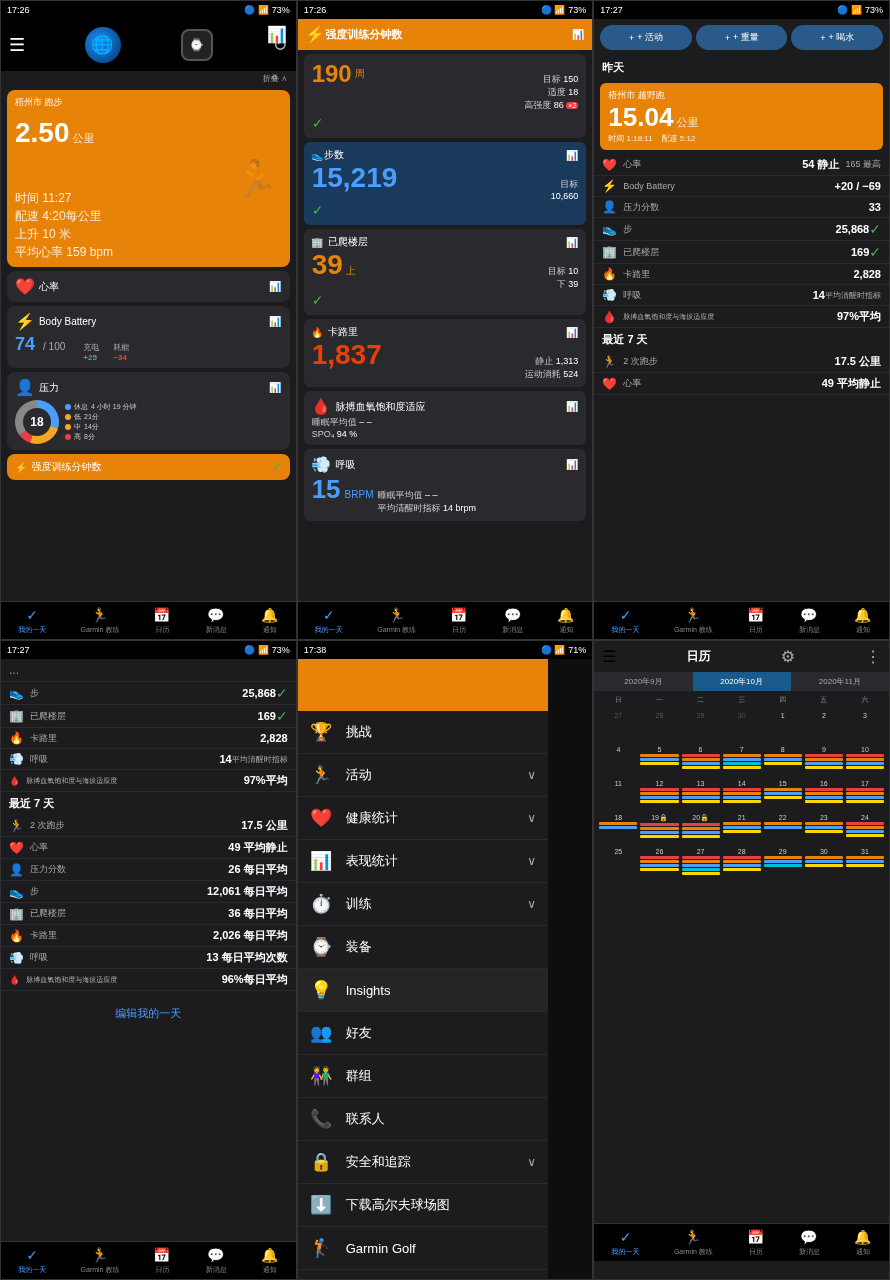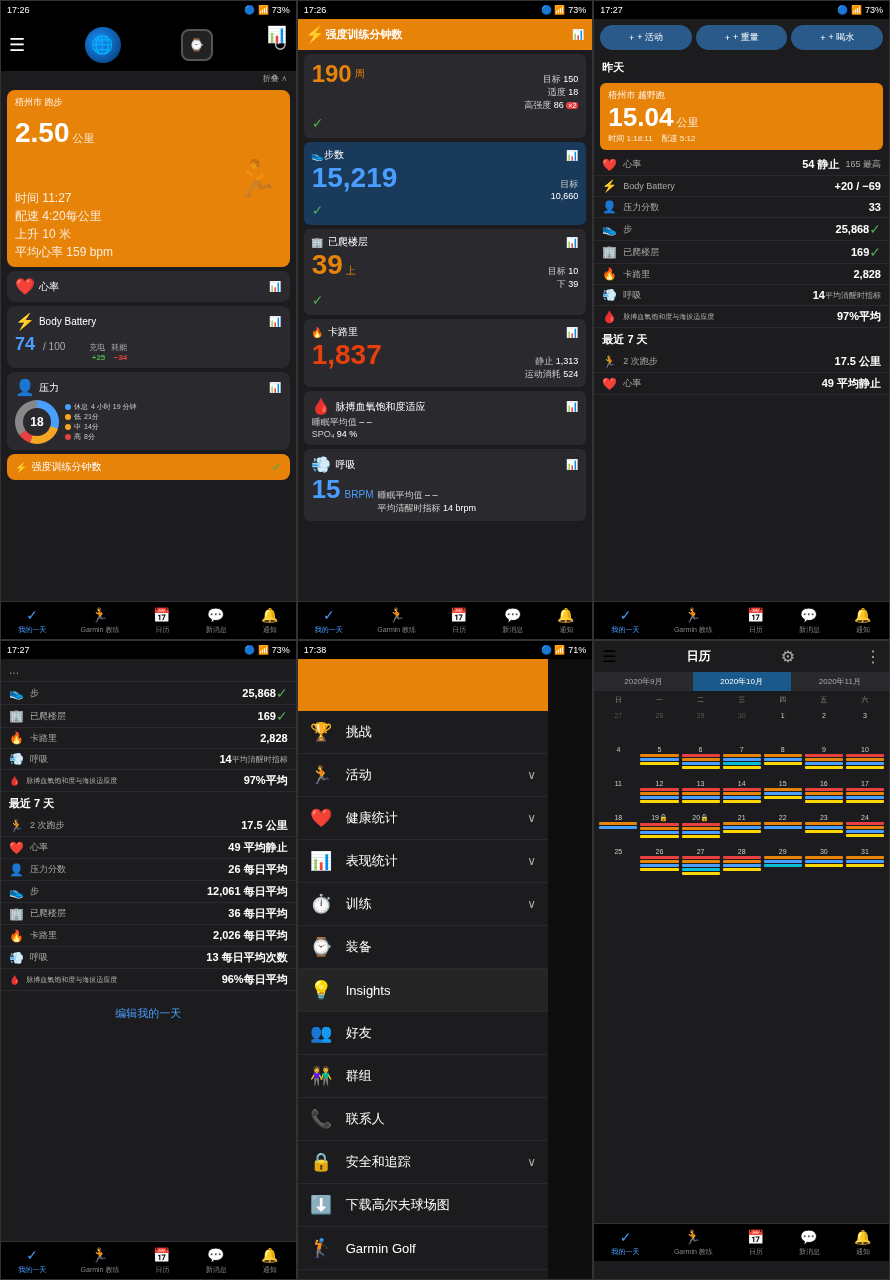--- a/index.html
+++ b/index.html
@@ -371,21 +371,21 @@
       <div class="card-header-row">
         <div style="display:flex;align-items:center;gap:4px;">
           <span style="color:#f5a623;">⚡</span>
           <span style="font-size:10px;color:#fff;">Body Battery</span>
         </div>
         <span style="color:#aaa;font-size:10px;">📊</span>
       </div>
       <div style="display:flex;align-items:baseline;gap:8px;margin-top:3px;">
         <span style="font-size:18px;font-weight:bold;color:#4a9eff;">74</span>
         <span style="font-size:10px;color:#aaa;">/ 100</span>
-        <div style="display:flex;gap:6px;margin-left:16px;text-align:right;">
+        <div style="display:flex;gap:14px;margin-left:10px;">
           <div style="font-size:8px;color:#aaa;">
             <div>充电</div>
             <div style="color:#4caf50;font-weight:bold;">+25</div>
           </div>
           <div style="font-size:8px;color:#aaa;">
             <div>耗能</div>
             <div style="color:#e84040;font-weight:bold;">−34</div>
           </div>
         </div>
       </div>

